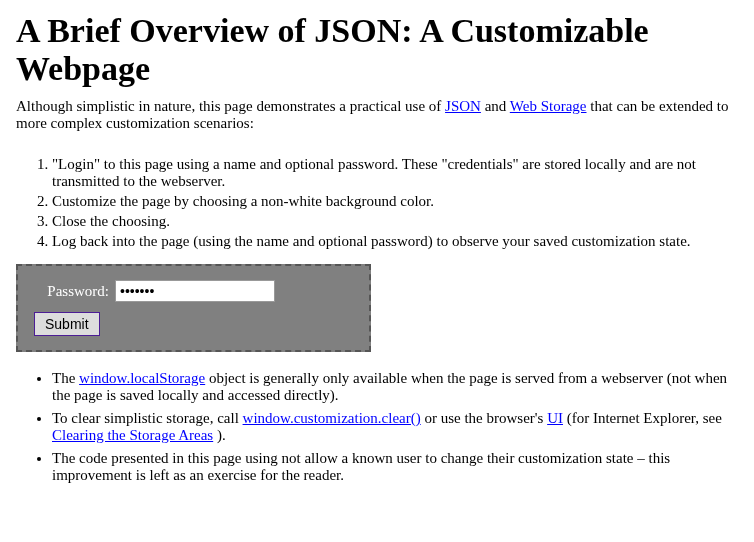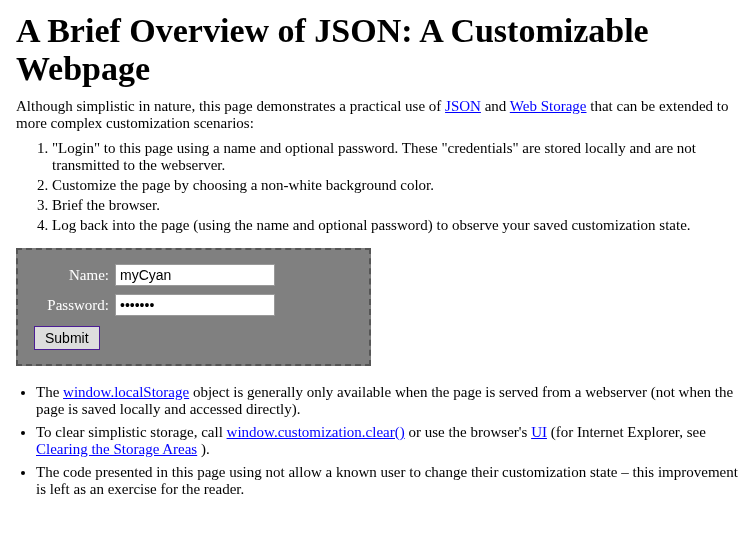--- a/index.html
+++ b/index.html
@@ -15,21 +15,21 @@
       padding: 12px 16px;
       max-width: 754px;
     }
     h1 {
       font-size: 34px;
       font-weight: bold;
       margin-bottom: 10px;
     }
     .intro-text {
       font-size: 15px;
-      margin-bottom: 8px;
+      margin-bottom: 24px;
     }
     a {
       color: #00f;
       text-decoration: underline;
     }
     ol {
       margin-left: 36px;
       margin-bottom: 14px;
       font-size: 15px;
     }
@@ -78,47 +78,44 @@
       font-weight: bold;
       margin-bottom: 6px;
     }
     ul.note-list {
       margin-left: 20px;
       font-size: 15px;
     }
     ul.note-list li {
       margin-bottom: 6px;
       list-style-type: disc;
+      margin-left: 16px;
     }
   </style>
 </head>
 <body>
 
 <h1>A Brief Overview of JSON: A Customizable Webpage</h1>
 
 <p class="intro-text">
   <span>Although simplistic in nature, this page demonstrates a practical use of</span>
   <a href="#">JSON</a>
   <span> and </span>
   <a href="#">Web Storage</a>
   <span> that can be extended to more complex customization scenarios:</span>
 </p>
 
 <ol>
   <li>"Login" to this page using a name and optional password. These "credentials" are stored locally and are not transmitted to the webserver.</li>
   <li>Customize the page by choosing a non-white background color.</li>
-  <li>Brief the browser.</li>
+  <li>Close the choosing.</li>
   <li>Log back into the page (using the name and optional password) to observe your saved customization state.</li>
 </ol>
 
 <div class="login-box">
-  <div class="form-row">
-    <label class="form-label">Name:</label>
-    <input class="form-input" type="text" value="myCyan" style="">
-  </div>
   <div class="form-row">
     <label class="form-label">Password:</label>
     <input class="form-input" type="password" value="1234567" style="">
   </div>
   <button class="submit-btn">Submit</button>
 </div>
 
 <div class="note-section">
   <ul class="note-list">
     <li>

